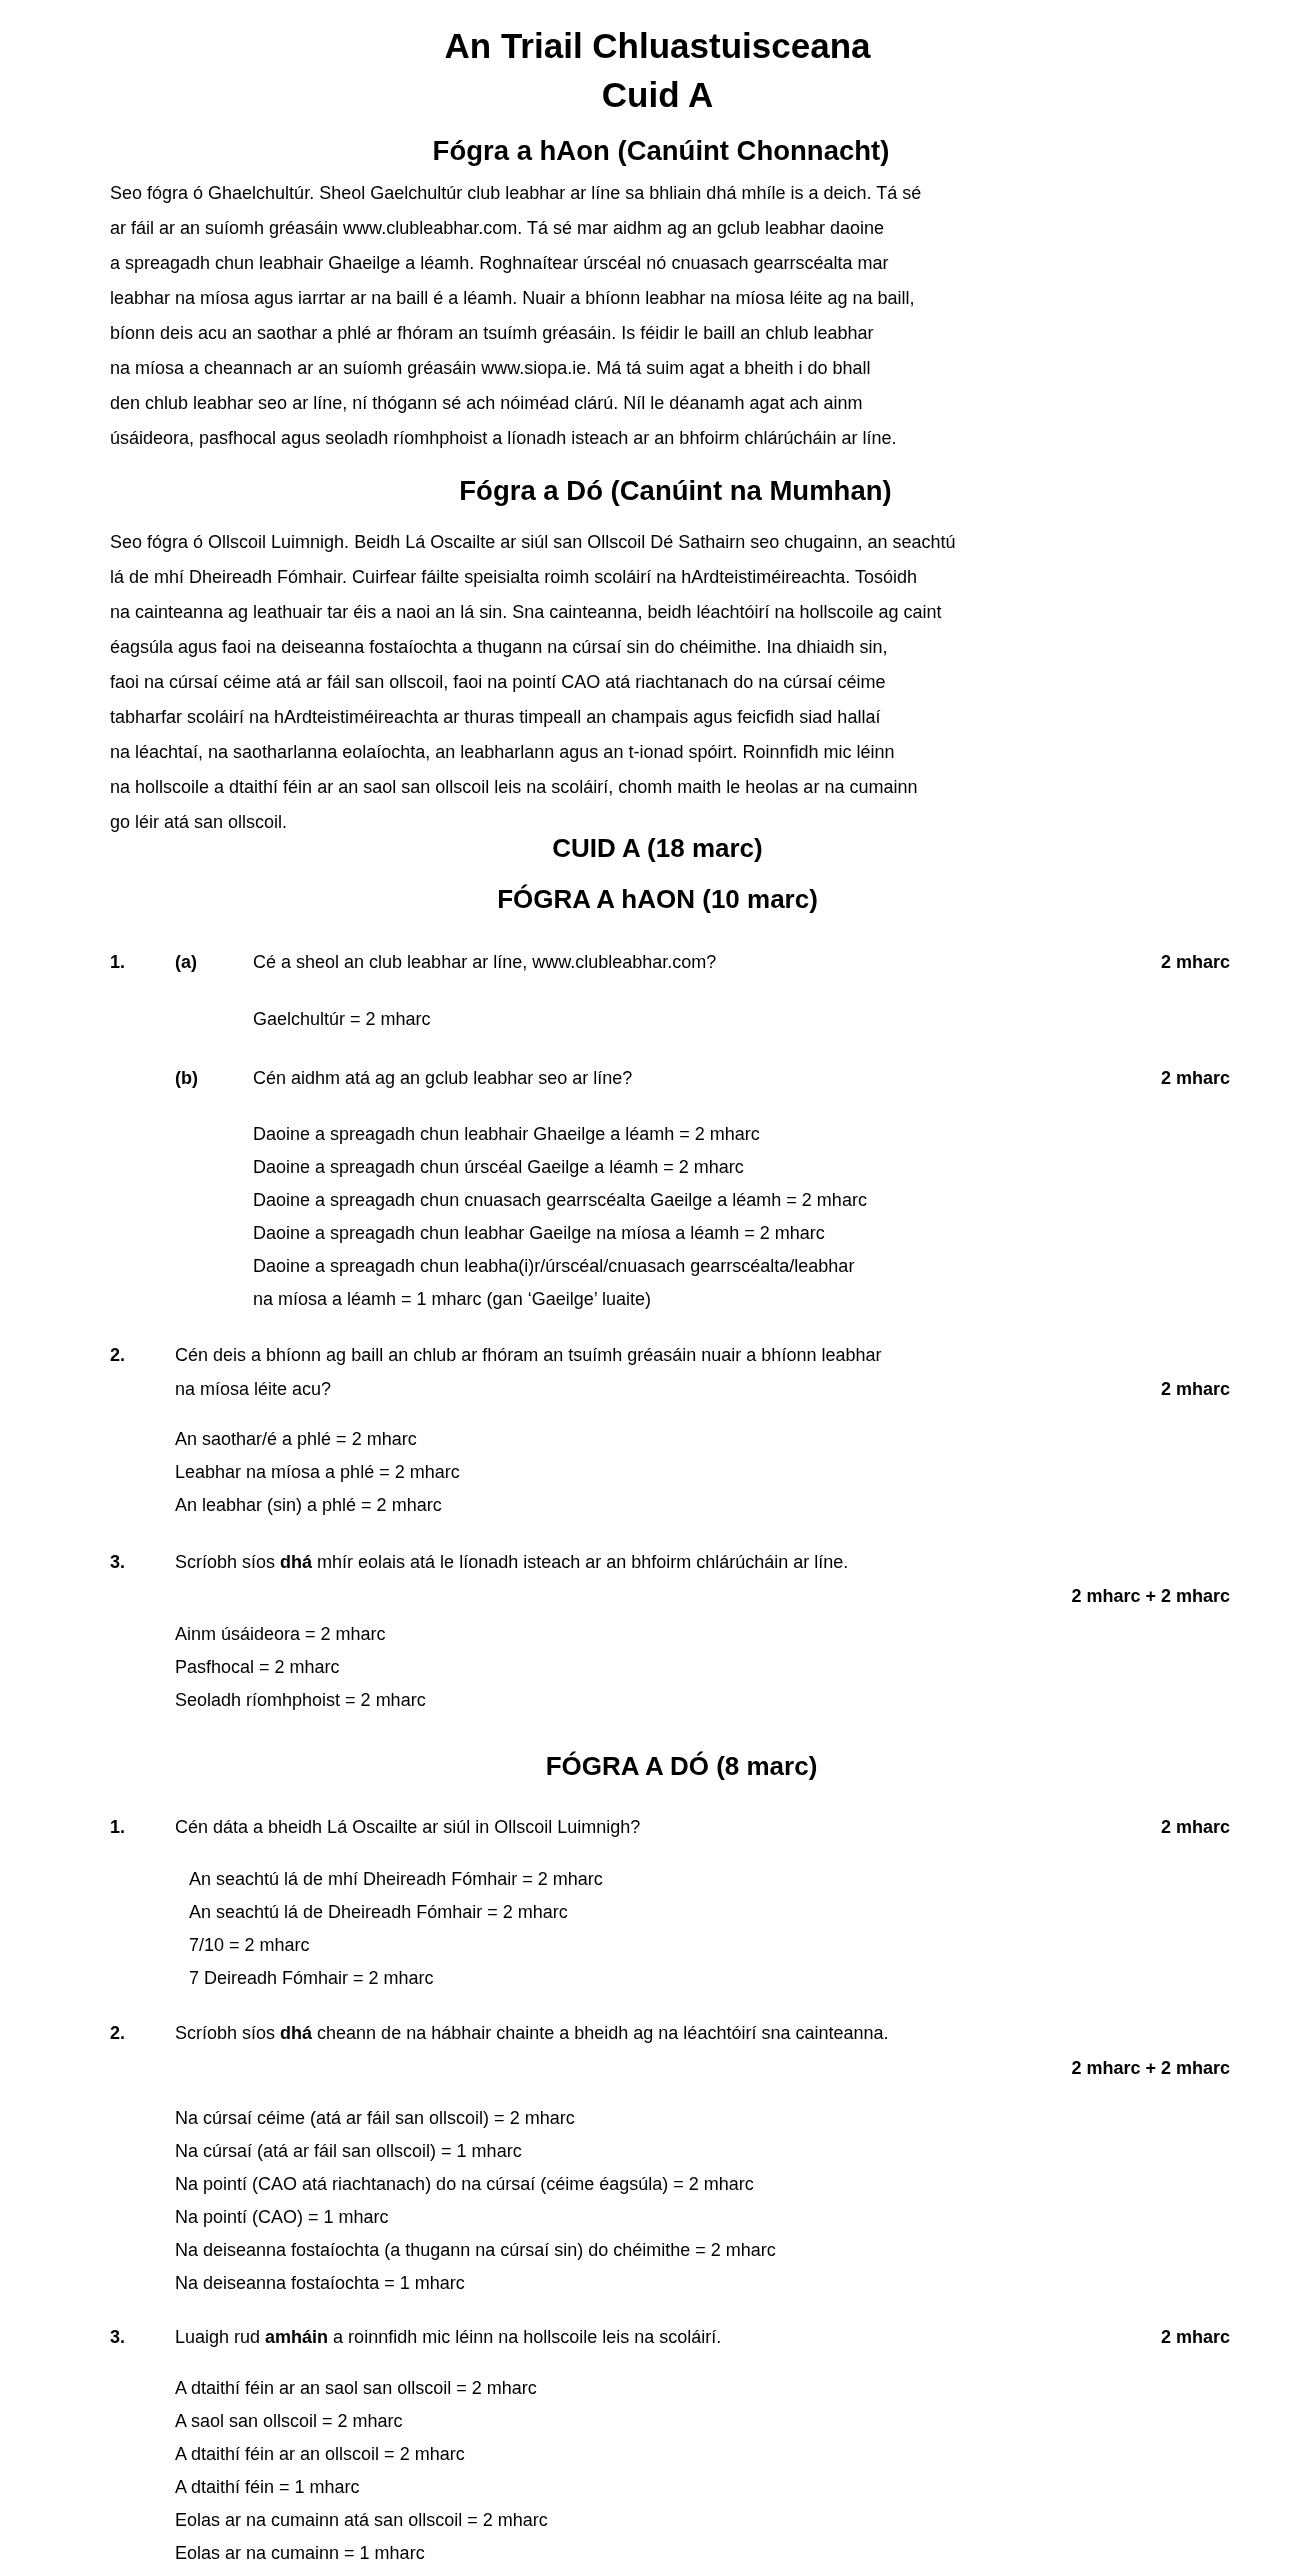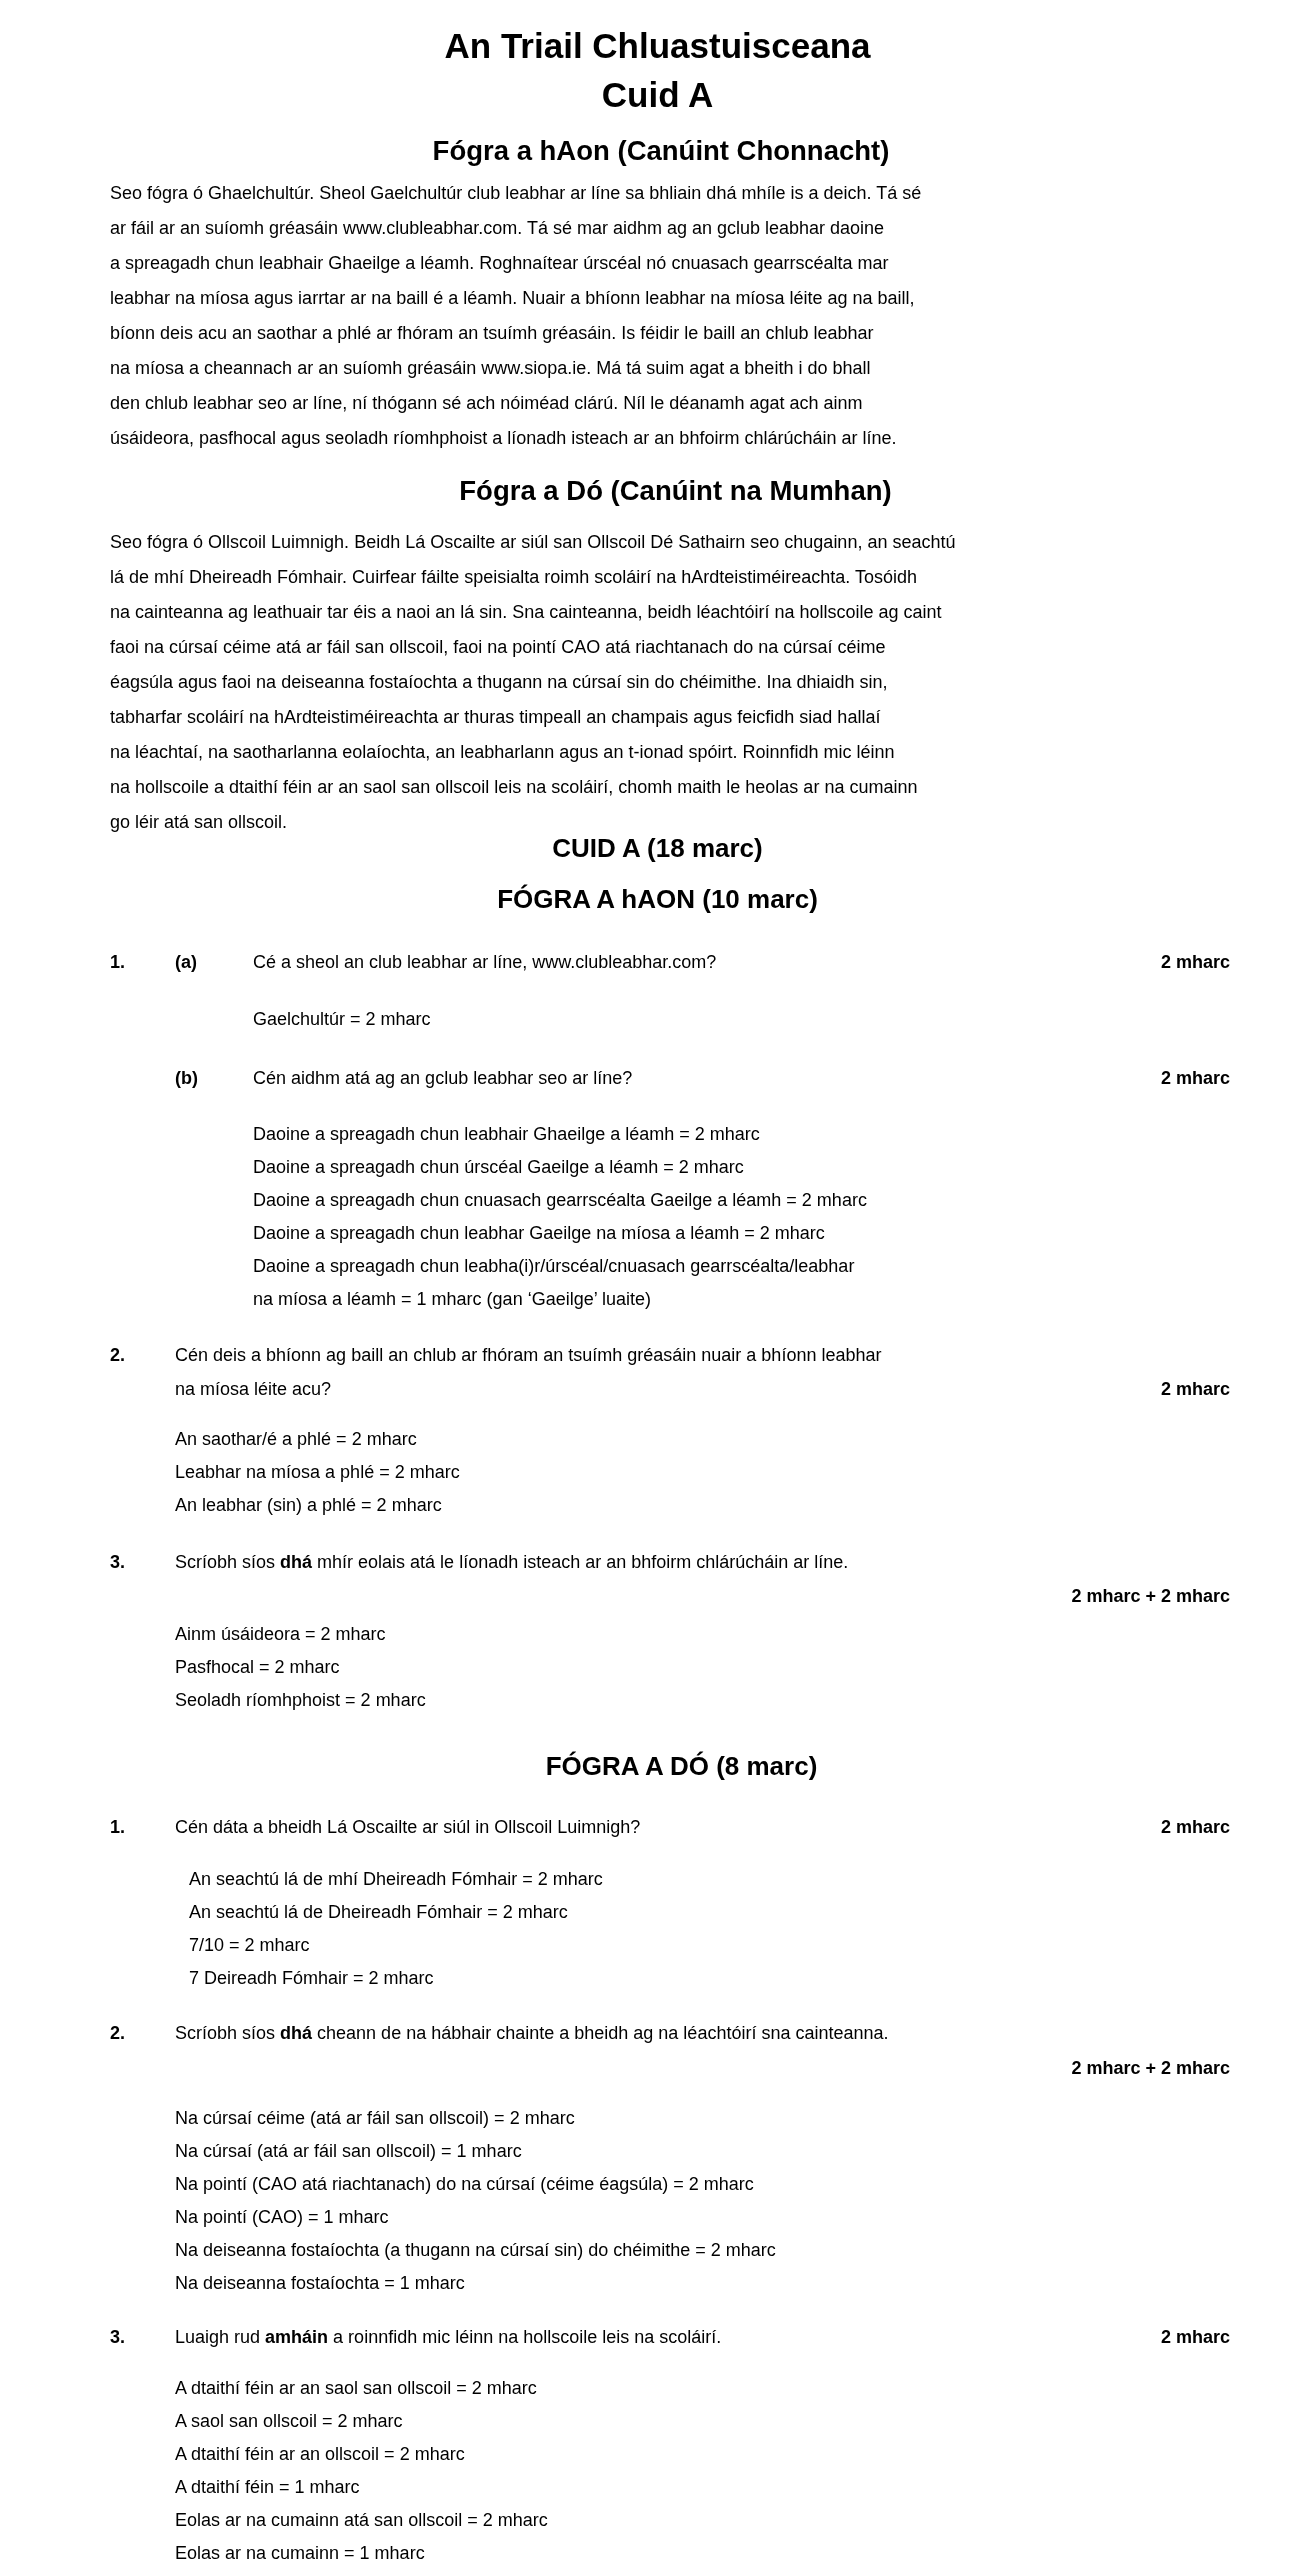--- a/index.html
+++ b/index.html
@@ -48,22 +48,22 @@
     <div>na míosa a cheannach ar an suíomh gréasáin www.siopa.ie. Má tá suim agat a bheith i do bhall</div>
     <div>den chlub leabhar seo ar líne, ní thógann sé ach nóiméad clárú. Níl le déanamh agat ach ainm</div>
     <div>úsáideora, pasfhocal agus seoladh ríomhphoist a líonadh isteach ar an bhfoirm chlárúcháin ar líne.</div>
   </div>
 
   <div class="abs center h-notice" style="top:475px;padding-left:36px;">Fógra a Dó (Canúint na Mumhan)</div>
   <div class="abs para body-txt" style="left:110px; top:525px;">
     <div>Seo fógra ó Ollscoil Luimnigh. Beidh Lá Oscailte ar siúl san Ollscoil Dé Sathairn seo chugainn, an seachtú</div>
     <div>lá de mhí Dheireadh Fómhair. Cuirfear fáilte speisialta roimh scoláirí na hArdteistiméireachta. Tosóidh</div>
     <div>na cainteanna ag leathuair tar éis a naoi an lá sin. Sna cainteanna, beidh léachtóirí na hollscoile ag caint</div>
+    <div>éagsúla agus faoi na deiseanna fostaíochta a thugann na cúrsaí sin do chéimithe. Ina dhiaidh sin,</div>
     <div>faoi na cúrsaí céime atá ar fáil san ollscoil, faoi na pointí CAO atá riachtanach do na cúrsaí céime</div>
-    <div>éagsúla agus faoi na deiseanna fostaíochta a thugann na cúrsaí sin do chéimithe. Ina dhiaidh sin,</div>
     <div>tabharfar scoláirí na hArdteistiméireachta ar thuras timpeall an champais agus feicfidh siad hallaí</div>
     <div>na léachtaí, na saotharlanna eolaíochta, an leabharlann agus an t-ionad spóirt. Roinnfidh mic léinn</div>
     <div>na hollscoile a dtaithí féin ar an saol san ollscoil leis na scoláirí, chomh maith le heolas ar na cumainn</div>
     <div>go léir atá san ollscoil.</div>
   </div>
 
   <div class="abs center h-section" style="top:833px;">CUID A (18 marc)</div>
   <div class="abs center h-section" style="top:884px;">FÓGRA A hAON (10 marc)</div>
 
   <div class="row body-txt" style="top:952px;">

